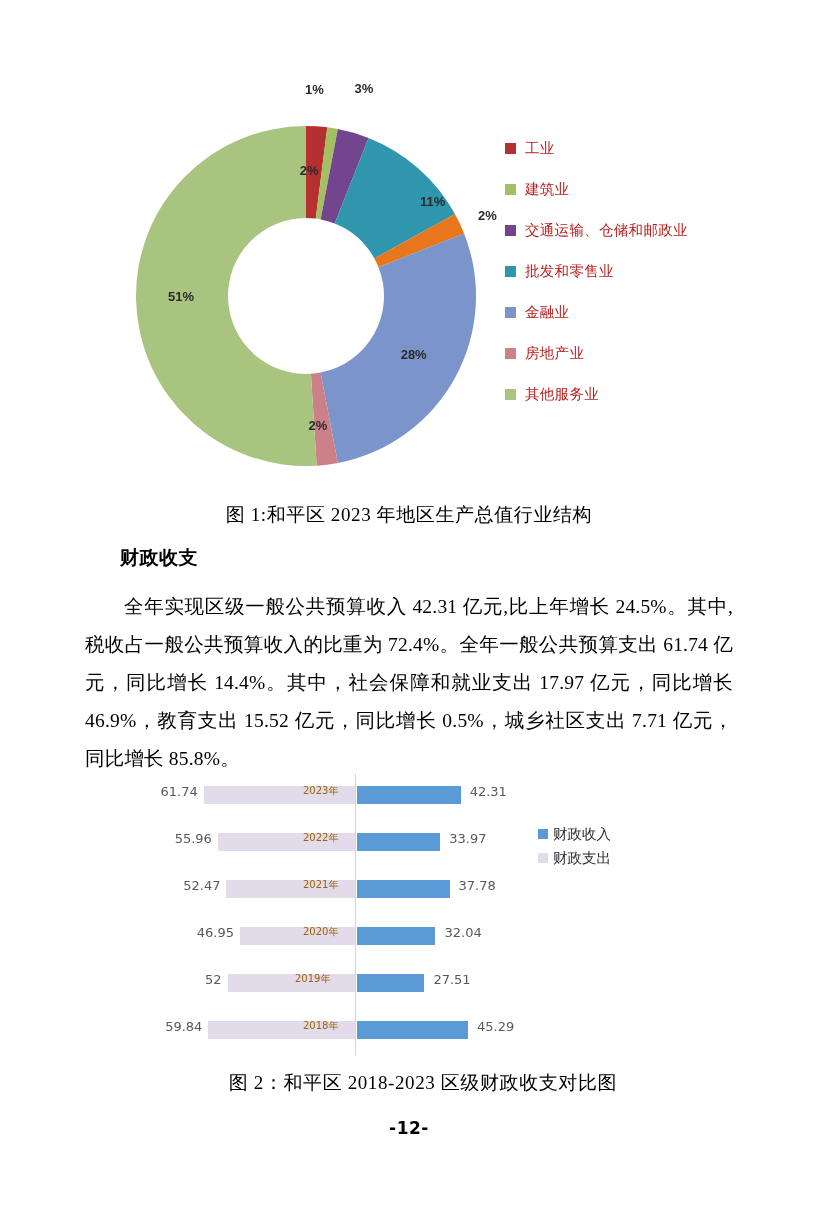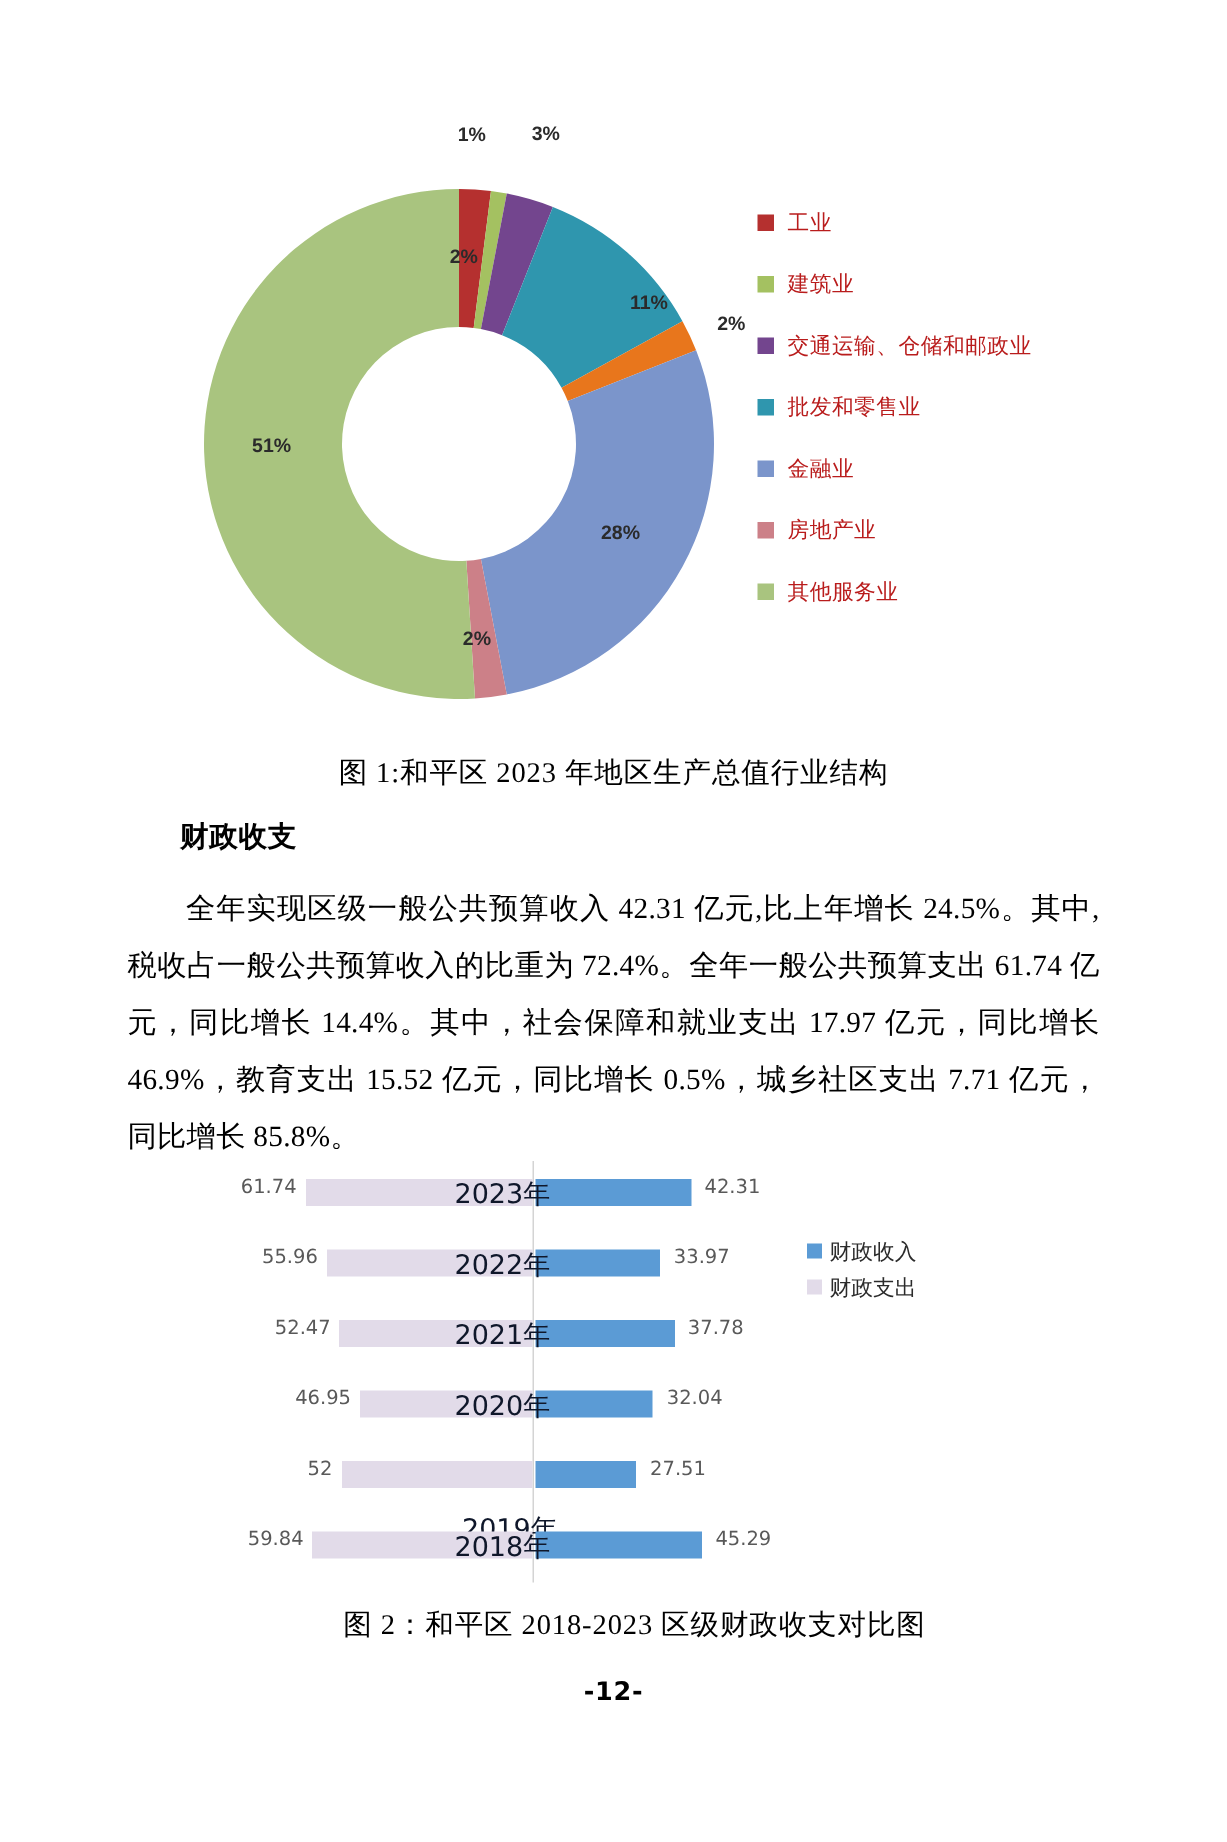--- a/index.html
+++ b/index.html
@@ -130,22 +130,22 @@
   }
   .bar-right {
     position: absolute;
     top: 0; height: 18px;
     background: #5b9bd5;
   }
   .bar-year {
     position: absolute;
     top: -2px;
     font-family: "DejaVu Sans", "Liberation Sans", sans-serif;
-    font-size: 18px;
-    color: #0f172a;
+    font-size: 10px;
+    color: #a16207;
     white-space: nowrap;
   }
   .legend2 {
     position: absolute;
     left: 388px; top: 50px;
   }
   .legend2-row {
     display: flex;
     align-items: center;
     height: 24px;
@@ -270,21 +270,21 @@
           <div class="bar-right" style="left: 207px; width: 78.498px;"></div>
           <div class="bar-left-val" style="left: 41.9725px; width: 42px; text-align: right;">46.95</div>
           <div class="bar-right-val" style="left: 294.498px;">32.04</div>
           <div class="bar-year" style="left: 153px;">2020年</div>
         </div>
         <div class="bar-row" style="top: 202px;">
           <div class="bar-left" style="left: 77.6px; width: 127.4px;"></div>
           <div class="bar-right" style="left: 207px; width: 67.3995px;"></div>
           <div class="bar-left-val" style="left: 29.6px; width: 42px; text-align: right;">52</div>
           <div class="bar-right-val" style="left: 283.399px;">27.51</div>
-          <div class="bar-year" style="left: 158px; margin-top: 35px;">2019年</div>
+          <div class="bar-year" style="left: 145px;">2019年</div>
         </div>
         <div class="bar-row" style="top: 249px;">
           <div class="bar-left" style="left: 58.392px; width: 146.608px;"></div>
           <div class="bar-right" style="left: 207px; width: 110.96px;"></div>
           <div class="bar-left-val" style="left: 10.392px; width: 42px; text-align: right;">59.84</div>
           <div class="bar-right-val" style="left: 326.961px;">45.29</div>
           <div class="bar-year" style="left: 153px;">2018年</div>
         </div>
       </div>
 

